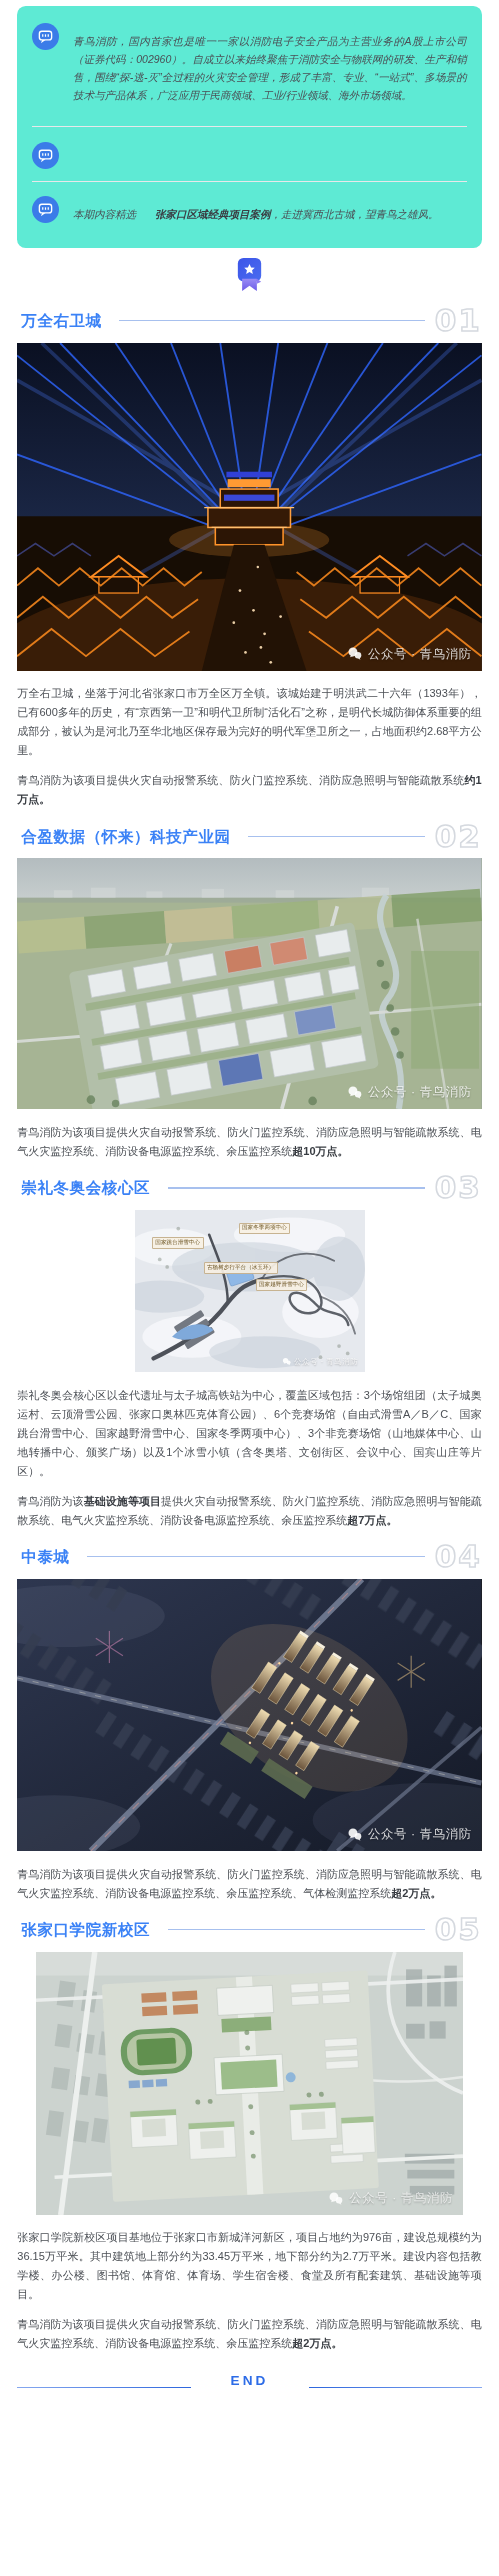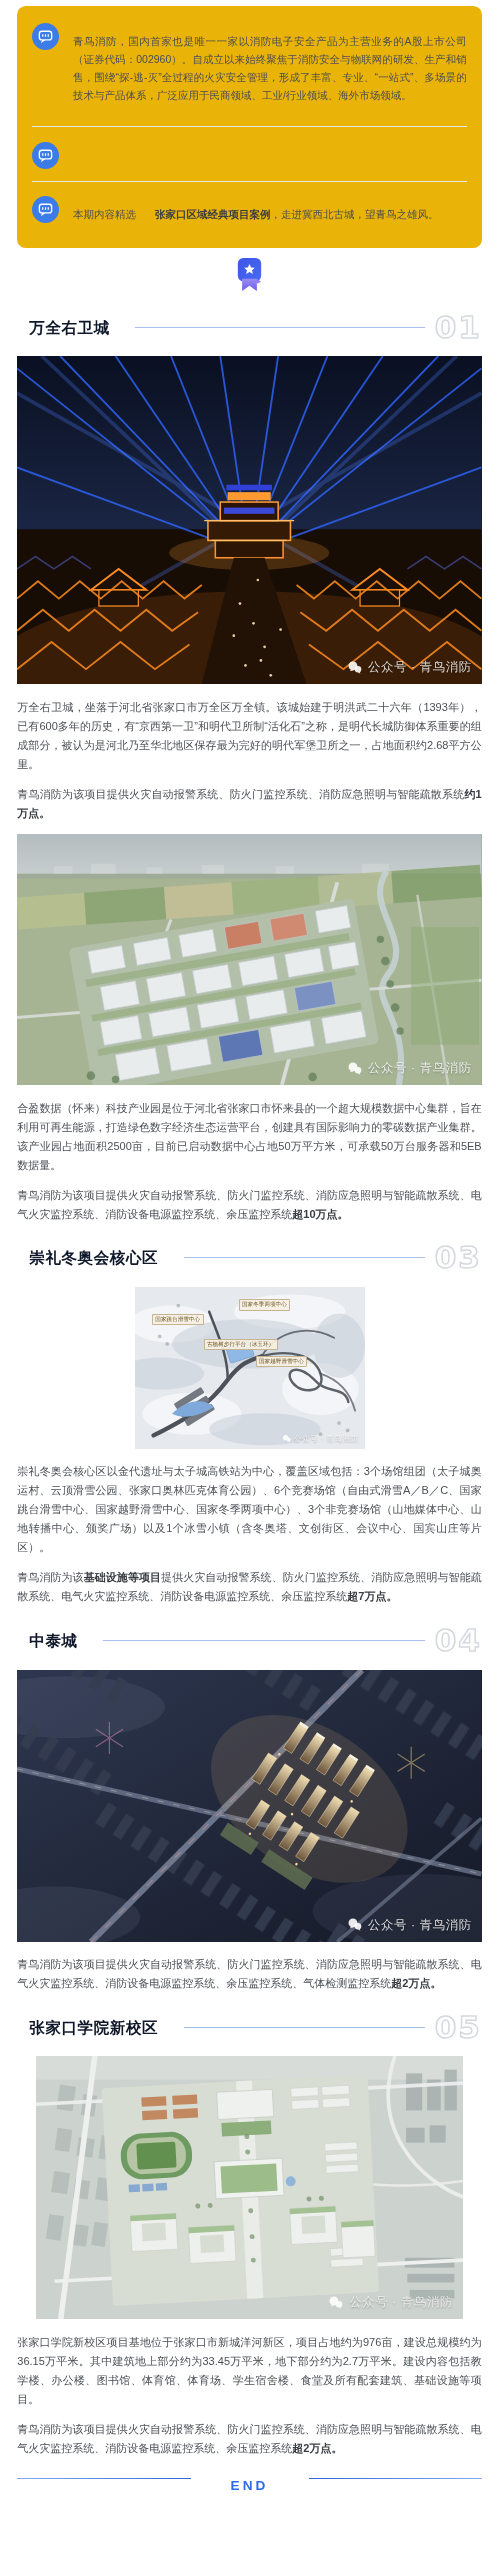--- a/index.html
+++ b/index.html
@@ -1,32 +1,32 @@
 <!DOCTYPE html>
 <html style="font-size:10px"><head>
 <meta charset="utf-8">
 <style>
   html,body{margin:0;padding:0;background:#ffffff;}
   body{width:499px;font-family:"Liberation Sans","DejaVu Sans",sans-serif;color:#4b4f55;}
   .page{box-sizing:border-box;width:499px;padding:6.2px 17.3px 5px;}
 
   
-  .intro-card{background:#eab308;border-radius:8.7px;padding:2.5px 15px;}
+  .intro-card{background:#5eead4;border-radius:8.7px;padding:2.5px 15px;font-style:italic;}
   .intro-item{display:flex;gap:13.6px;padding:12.4px 0;border-bottom:0.6px solid #e8e8ea;align-items:flex-start;}
   .intro-item:last-child{border-bottom:none;}
   .intro-icon{flex:0 0 27px;height:27px;margin-top:1.9px;}
   .intro-text{font-size:10.5px;line-height:18px;color:#4b4f55;text-align:justify;}
   .intro-text .b{font-weight:700;color:#3a3e44;padding-left:19px;}
 
   
   .bookmark-row{display:flex;justify-content:center;padding:8.7px 0 1.2px;}
 
   
   .sec-head{display:flex;align-items:center;margin:12.4px 0 7.4px;}
-  .sec-title{font-size:15.5px;line-height:1.25;color:#0f172a;font-weight:700;margin:12px;letter-spacing:0.6px;white-space:nowrap;}
+  .sec-title{font-size:15.5px;line-height:1.25;color:#3b82f6;font-weight:700;margin:4px;letter-spacing:0.6px;white-space:nowrap;}
   .sec-line{flex:1;height:1.2px;background:#a7c0ee;margin:0 10px 0 13.6px;}
   .sec-num{font-size:31px;font-weight:800;line-height:.95;color:#ffffff;-webkit-text-stroke:1.5px #d5d9df;letter-spacing:1.9px;font-family:"DejaVu Sans",sans-serif;}
 
   
   .photo{position:relative;overflow:hidden;margin:7.4px 0 13.6px;background:#1a1a1a;}
   .photo svg{display:block;width:100%;height:100%;}
   .photo-1{height:328px;}
   .photo-2{height:251px;background:#9aa896;}
   .photo-3{width:230px;height:162px;margin-left:auto;margin-right:auto;background:#e6e9ee;}
   .photo-4{height:272px;}
@@ -41,21 +41,21 @@
 
   .map-label{position:absolute;background:rgba(247,240,227,.92);border:0.6px solid rgba(190,168,130,.85);
     color:#6d5523;font-size:5.6px;line-height:1;padding:1.9px 2.5px;border-radius:1.2px;white-space:nowrap;}
 
   
   .body-p{font-size:11px;line-height:19px;margin:0 0 11px;color:#4b4f55;text-align:justify;}
   .body-p .b{font-weight:700;color:#383c42;}
   section.case{margin-bottom:6.2px;}
 
   
-  .end-row{display:flex;align-items:flex-start;margin:20px 0 13.6px;}
+  .end-row{display:flex;align-items:flex-end;margin:20px 0 13.6px;}
   .end-line{flex:1;height:1.2px;}
   .end-line.left{background:linear-gradient(90deg,#86a8ef,#2d66dd);}
   .end-line.right{background:linear-gradient(90deg,#2d66dd,#86a8ef);}
   .end-label{color:#2d6ce7;font-weight:700;font-size:13.6px;letter-spacing:3.1px;margin:0 40px;}
 </style>
 </head>
 <body>
 
 <div class="page">
 
@@ -204,20 +204,25 @@
         </svg>
         <span>公众号 · 青鸟消防</span>
       </div>
     </figure>
 
     <p class="body-p"><span>万全右卫城，坐落于河北省张家口市万全区万全镇。该城始建于明洪武二十六年（1393年），已有600多年的历史，有“京西第一卫”和明代卫所制“活化石”之称，是明代长城防御体系重要的组成部分，被认为是河北乃至华北地区保存最为完好的明代军堡卫所之一，占地面积约2.68平方公里。</span></p>
     <p class="body-p"><span>青鸟消防为该项目提供火灾自动报警系统、防火门监控系统、消防应急照明与智能疏散系统</span><span class="b">约1万点。</span></p>
   </section>
 
   <section class="case">
+    <div class="sec-head">
+      <h2 class="sec-title">合盈数据（怀来）科技产业园</h2>
+      <div class="sec-line"></div>
+      <div class="sec-num">02</div>
+    </div>
 
     <figure class="photo photo-2" style="margin-left:0;margin-right:0;">
       <svg viewBox="0 0 754 405" preserveAspectRatio="none">
         <defs>
           <linearGradient id="sky2" x1="0" y1="0" x2="0" y2="1">
             <stop offset="0" stop-color="#b3bcbf"></stop>
               <stop offset="1" stop-color="#ccd2d1"></stop>
           </linearGradient>
         </defs>
         <rect x="0" y="0" width="754" height="84" fill="url(#sky2)"></rect>
@@ -296,21 +301,20 @@
           <circle cx="10" cy="10" r="7.5"></circle>
               <path d="M5 19 l2 -4 3 2 Z"></path>
           <circle cx="18.5" cy="15.5" r="5.5"></circle>
               <path d="M22.5 23 l-1.5 -3.5 -2.5 1.5 Z"></path>
             </g>
         </svg>
         <span>公众号 · 青鸟消防</span>
       </div>
     </figure>
 
-    <p class="body-p"><span>合盈数据（怀来）科技产业园是位于河北省张家口市怀来县的一个超大规模数据中心集群，旨在利用可再生能源，打造绿色数字经济生态运营平台，创建具有国际影响力的零碳数据产业集群。该产业园占地面积2500亩，目前已启动数据中心占地50万平方米，可承载50万台服务器和5EB数据量。</span></p>
     <p class="body-p"><span>青鸟消防为该项目提供火灾自动报警系统、防火门监控系统、消防应急照明与智能疏散系统、电气火灾监控系统、消防设备电源监控系统、余压监控系统</span><span class="b">超10万点。</span></p>
   </section>
 
   <section class="case">
     <div class="sec-head">
       <h2 class="sec-title">崇礼冬奥会核心区</h2>
       <div class="sec-line"></div>
       <div class="sec-num">03</div>
     </div>
 

